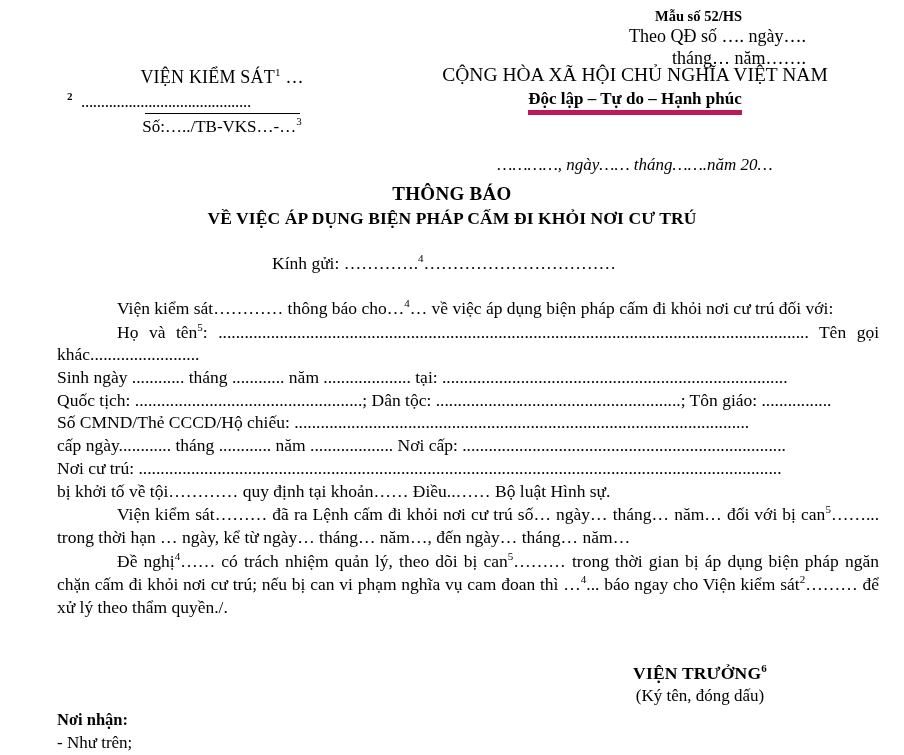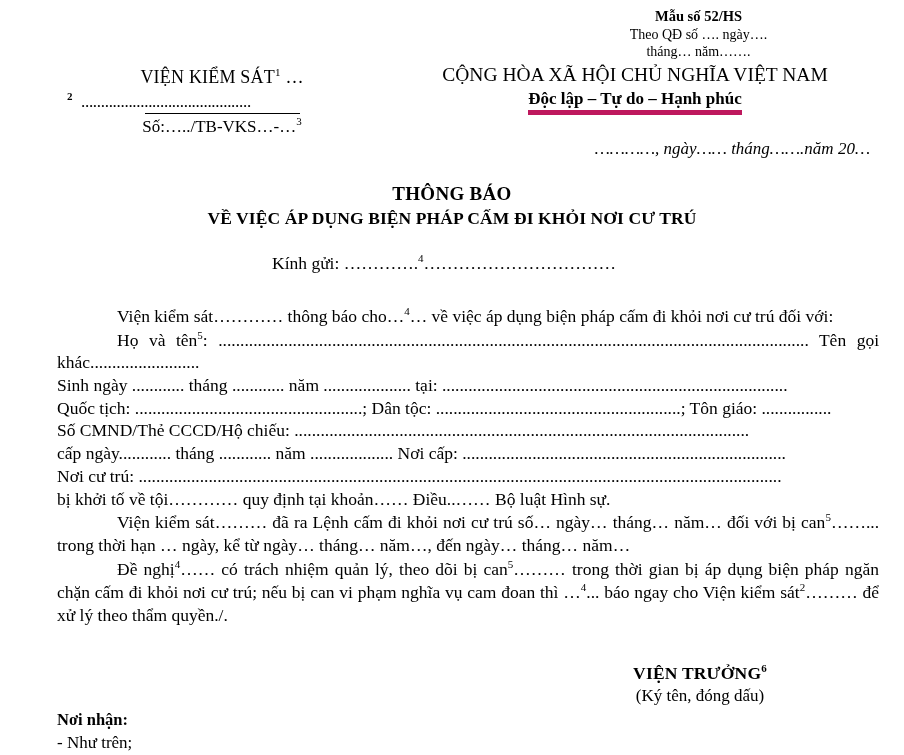--- a/index.html
+++ b/index.html
@@ -29,21 +29,22 @@
     right: 22px;
     width: 215px;
     text-align: center;
     line-height: 1.22;
   }
   .form-code .code-title {
     font-weight: bold;
     font-size: 14.5px;
   }
   .form-code .code-sub {
-    font-size: 14px;
+    font-size: 18px;
+    text-align: right;
   }
 
   
   .header-row {
     position: absolute;
     top: 66px;
     left: 0;
     width: 904px;
     height: 110px;
   }
@@ -112,23 +113,22 @@
     font-weight: bold;
     font-size: 17px;
     margin-top: 3px;
     display: inline-block;
     border-bottom: 5px solid #be185d;
     padding-bottom: 1px;
   }
   .header-right .datel {
     font-style: italic;
     font-size: 17px;
-    margin-top: 24px;
-    white-space: nowrap;
-    text-align: right;
+    margin-top: 40px;
+    white-space: nowrap;
   }
 
   
   .title-block {
     position: absolute;
     top: 183px;
     left: 0;
     width: 904px;
     text-align: center;
   }
@@ -149,21 +149,21 @@
     top: 252px;
     left: 272px;
     font-size: 17.5px;
     white-space: nowrap;
   }
   .kinhgui sup { font-size: 11px; }
 
   
   .body-text {
     position: absolute;
-    top: 304px;
+    top: 296px;
     left: 57px;
     width: 822px;
     font-size: 17.5px;
     line-height: 1.30;
   }
   .body-text p {
     margin: 0;
     padding: 0;
     text-align: justify;
     text-justify: inter-word;

